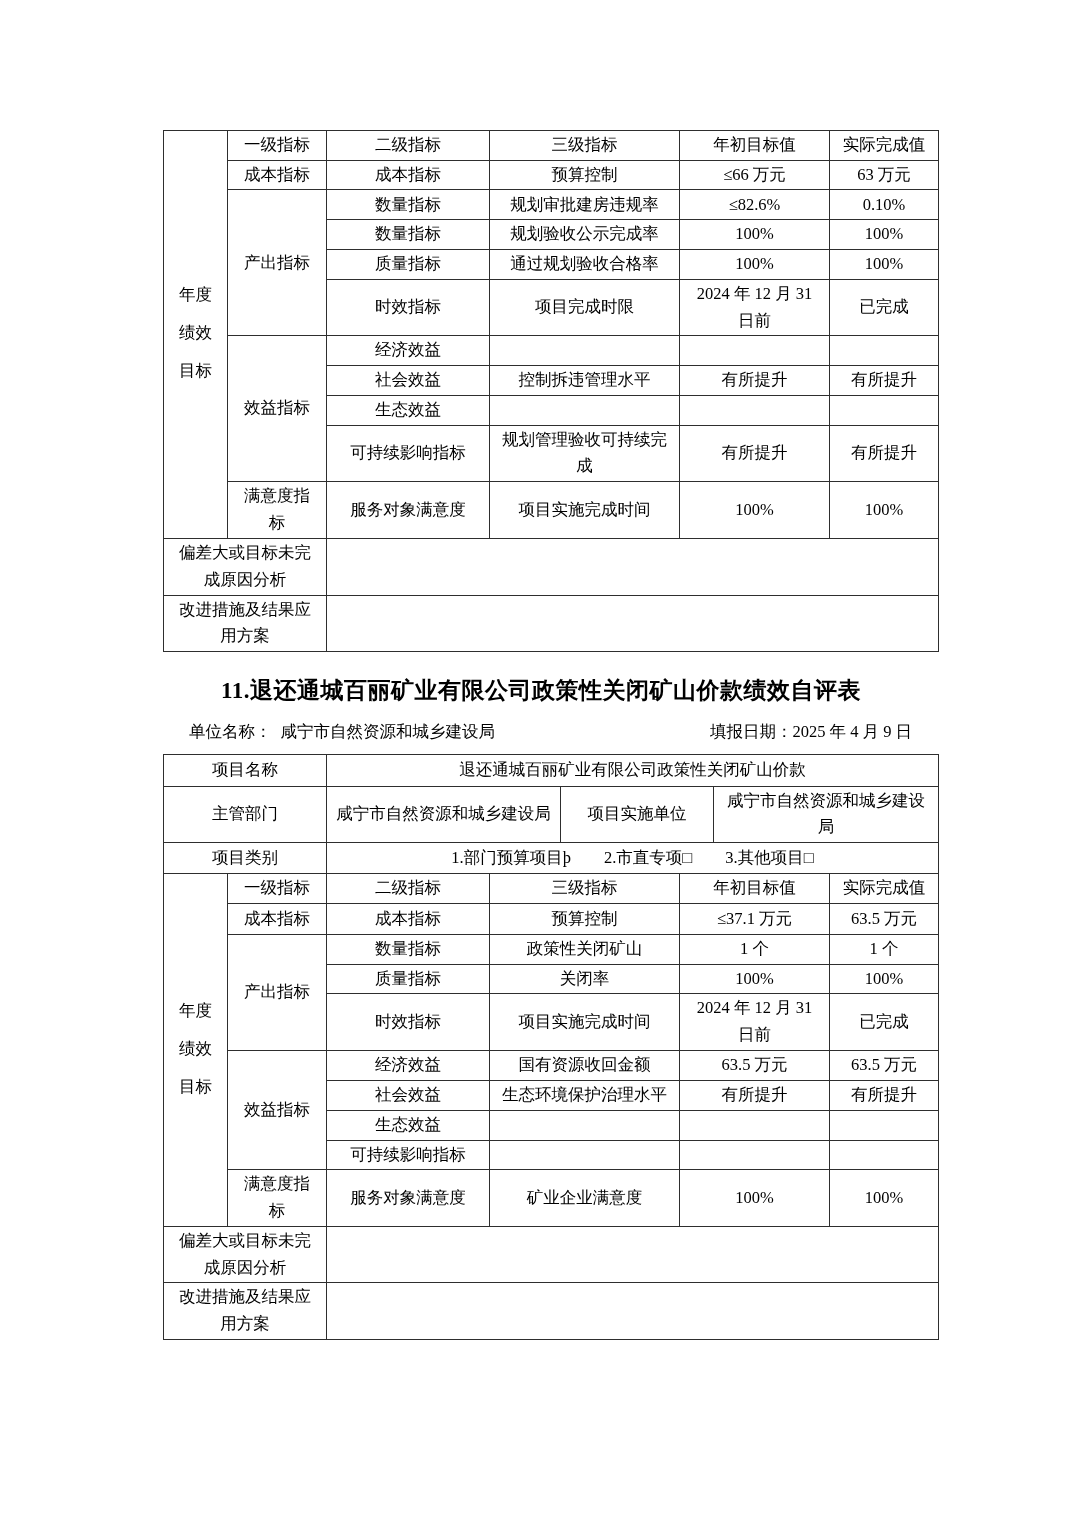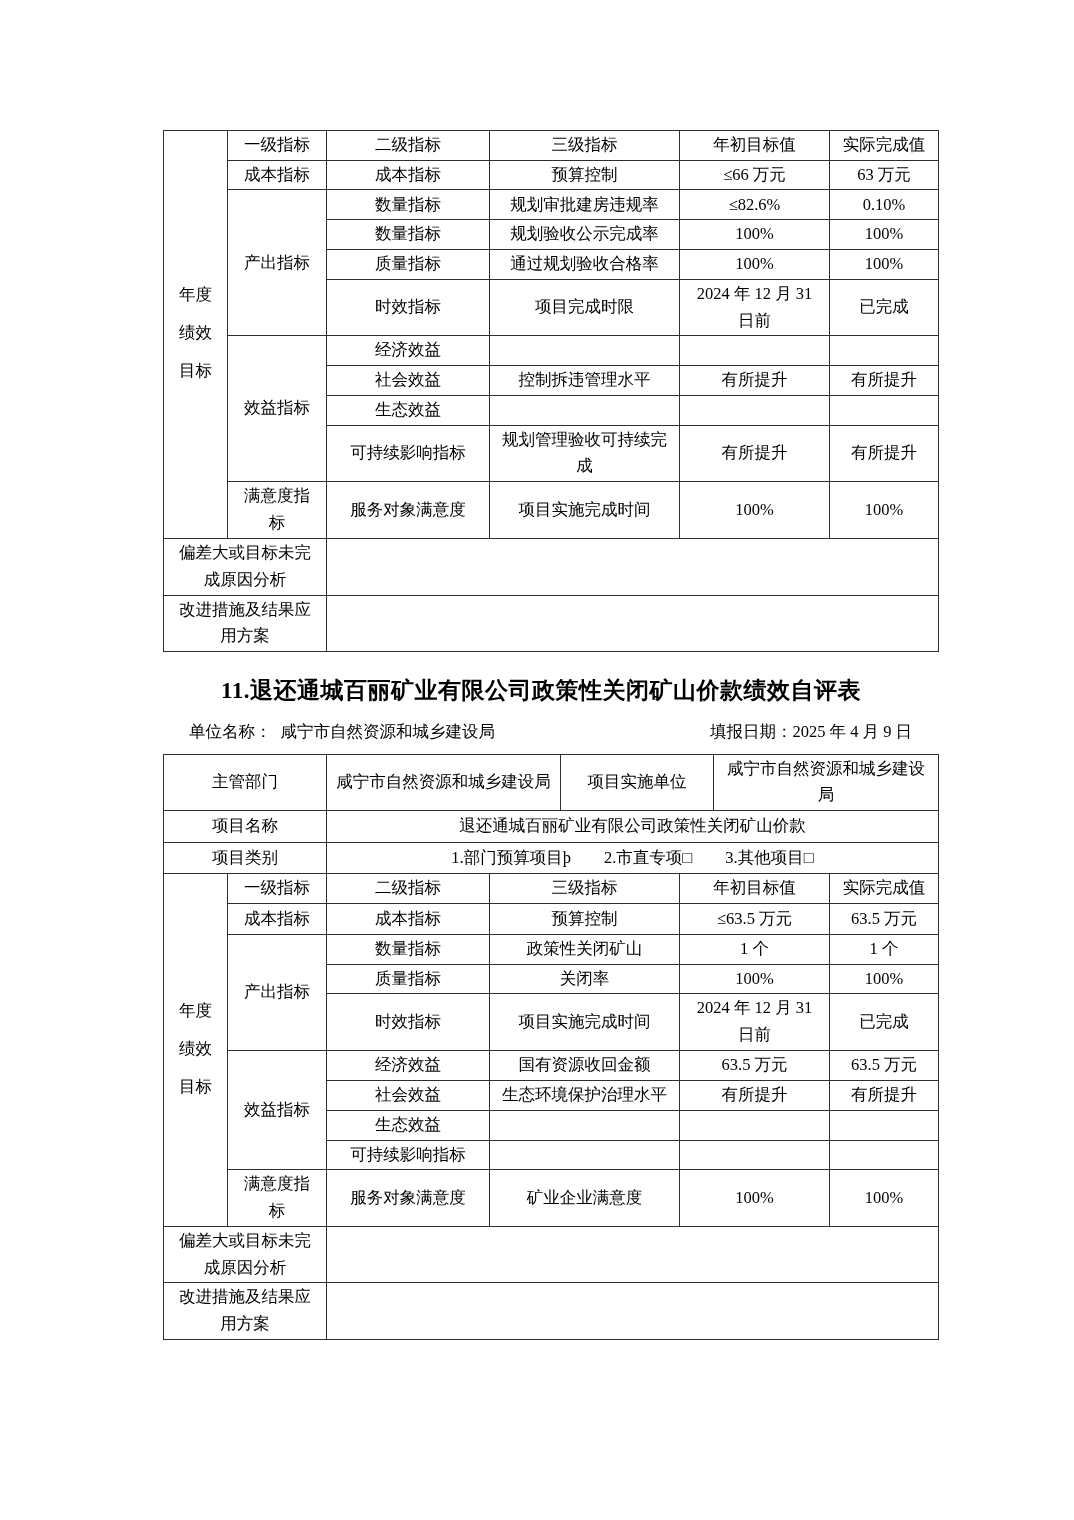--- a/index.html
+++ b/index.html
@@ -143,29 +143,29 @@
   </div>
 
   <table>
     <colgroup>
       <col style="width:163px">
         <col style="width:234px">
         <col style="width:153px">
         <col style="width:225px">
     </colgroup>
     <tbody>
-        <tr style="height:54px">
+        <tr style="height:32px">
+      <td>项目名称</td>
+      <td colspan="3">退还通城百丽矿业有限公司政策性关闭矿山价款</td>
+    </tr>
+    <tr style="height:54px">
       <td>主管部门</td>
       <td>咸宁市自然资源和城乡建设局</td>
       <td>项目实施单位</td>
       <td>咸宁市自然资源和城乡建设局</td>
-    </tr>
-    <tr style="height:32px">
-      <td>项目名称</td>
-      <td colspan="3">退还通城百丽矿业有限公司政策性关闭矿山价款</td>
     </tr>
     <tr style="height:31px">
       <td>项目类别</td>
       <td colspan="3">1.部门预算项目þ　　2.市直专项□　　3.其他项目□</td>
     </tr>
   </tbody>
     </table>
 
 
   <table class="stack">
@@ -183,21 +183,21 @@
       <td>一级指标</td>
       <td>二级指标</td>
       <td>三级指标</td>
       <td>年初目标值</td>
       <td>实际完成值</td>
     </tr>
     <tr style="height:31px">
       <td>成本指标</td>
       <td>成本指标</td>
       <td>预算控制</td>
-      <td>≤63.5 万元</td>
+      <td>≤37.1 万元</td>
       <td>63.5 万元</td>
     </tr>
     <tr style="height:29px">
       <td rowspan="3">产出指标</td>
       <td>数量指标</td>
       <td>政策性关闭矿山</td>
       <td>1 个</td>
       <td>1 个</td>
     </tr>
     <tr style="height:28px">

